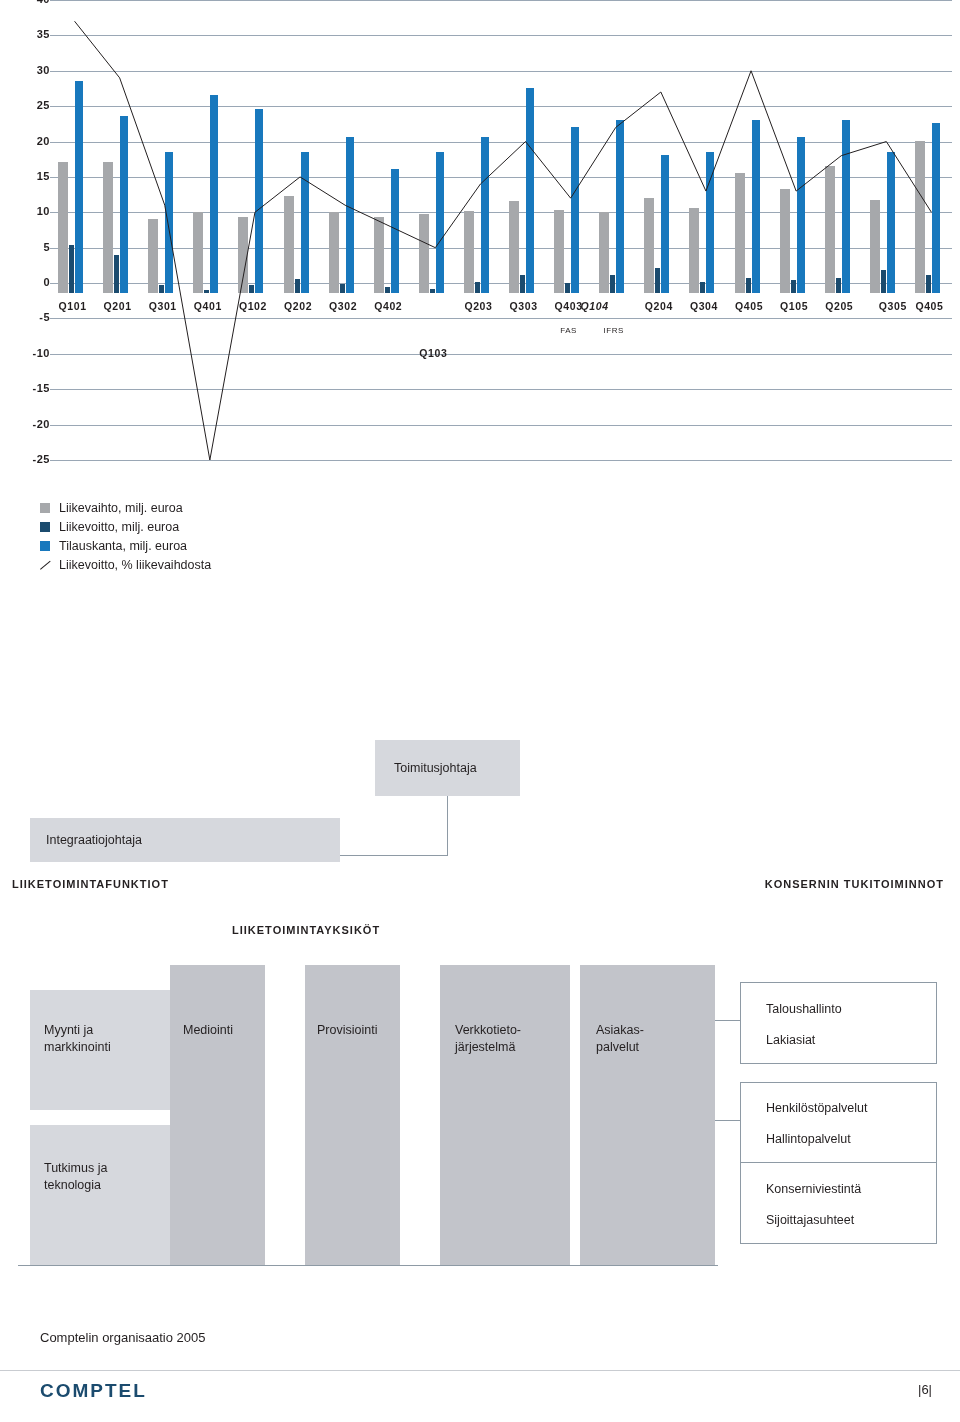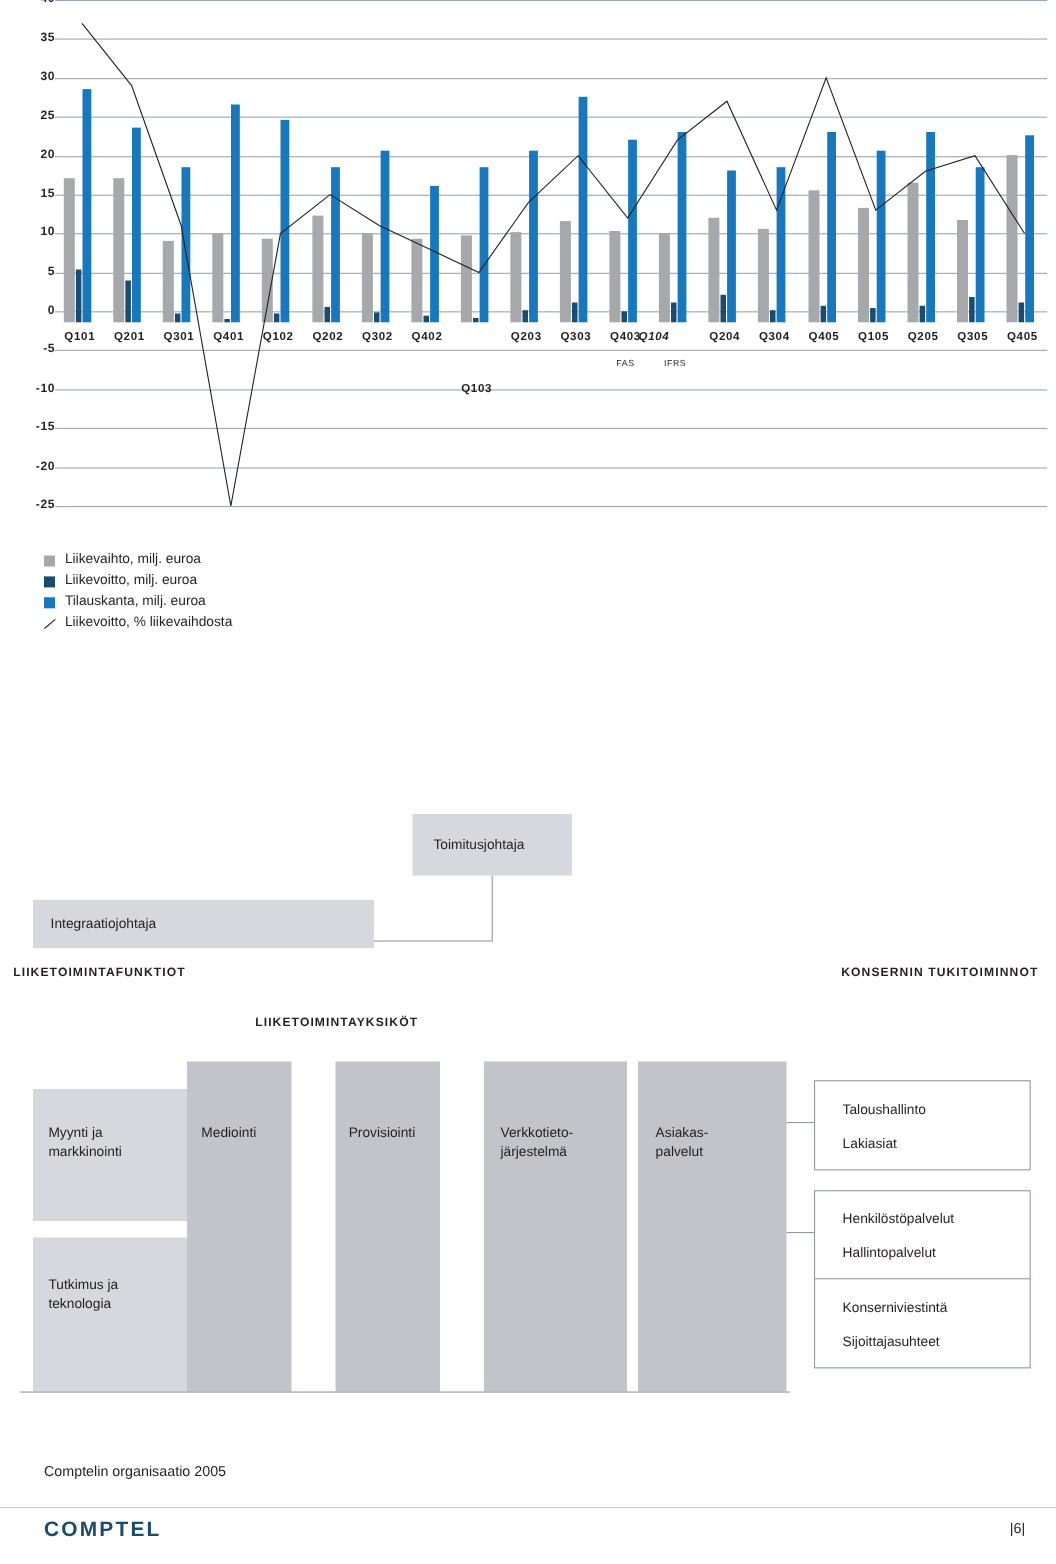--- a/index.html
+++ b/index.html
@@ -20,21 +20,21 @@
   svg.line-layer{position:absolute;left:0;top:0;overflow:visible;}
 
   #x-labels{position:absolute;left:50px;top:300px;right:8px;height:22px;}
   .xlab{position:absolute;font-size:10.5px;font-weight:bold;letter-spacing:.6px;color:#231f20;text-align:center;}
   #std-labels{position:absolute;left:50px;top:326px;right:8px;height:16px;}
   .stdlab{position:absolute;font-size:8px;letter-spacing:.5px;color:#231f20;text-align:center;}
 
   
   #caption{position:absolute;left:40px;top:492px;width:520px;}
   #caption .title{font-size:13.5px;font-weight:bold;line-height:1.35;margin-bottom:9px;}
-  .legend-row{display:flex;align-items:flex-end;margin-bottom:5px;font-size:12.5px;}
+  .legend-row{display:flex;align-items:center;margin-bottom:5px;font-size:12.5px;}
   .swatch{width:10px;height:10px;margin-right:9px;flex:none;}
   .sw-rev{background:#a6a8ab;}
   .sw-prof{background:#1b4b6e;}
   .sw-order{background:#1878bd;}
   .sw-line{width:10px;height:10px;margin-right:9px;flex:none;position:relative;}
   .sw-line:before{content:"";position:absolute;left:0;top:9px;width:13px;height:1px;background:#231f20;transform:rotate(-40deg);transform-origin:0 0;}
 
   
   #org{position:absolute;left:0;top:700px;width:960px;height:600px;}
   .box{position:absolute;background:#d6d8dd;border:0;}
@@ -205,21 +205,21 @@
       <div class="xlab" style="left: 360.8px; width: 45.1px; margin-top: 47px;">Q103</div>
       <div class="xlab" style="left: 405.9px; width: 45.1px;">Q203</div>
       <div class="xlab" style="left: 451px; width: 45.1px;">Q303</div>
       <div class="xlab" style="left: 496.1px; width: 45.1px;">Q403</div>
       <div class="xlab" style="left: 522px; width: 45.1px; font-style: italic;">Q104</div>
       <div class="xlab" style="left: 586.3px; width: 45.1px;">Q204</div>
       <div class="xlab" style="left: 631.4px; width: 45.1px;">Q304</div>
       <div class="xlab" style="left: 676.5px; width: 45.1px;">Q405</div>
       <div class="xlab" style="left: 721.6px; width: 45.1px;">Q105</div>
       <div class="xlab" style="left: 766.7px; width: 45.1px;">Q205</div>
-      <div class="xlab" style="left: 811.8px; width: 45.1px;">Q305</div>
+      <div class="xlab" style="left: 811.8px; width: 45.1px; text-align: right;">Q305</div>
       <div class="xlab" style="left: 856.9px; width: 45.1px;">Q405</div>
     </div>
   <div id="std-labels">
       <div class="stdlab" style="left: 496.1px; width: 45.1px;">FAS</div>
       <div class="stdlab" style="left: 541.2px; width: 45.1px;">IFRS</div>
     </div>
 </div>
 
 <div id="caption">
   <div class="title">

